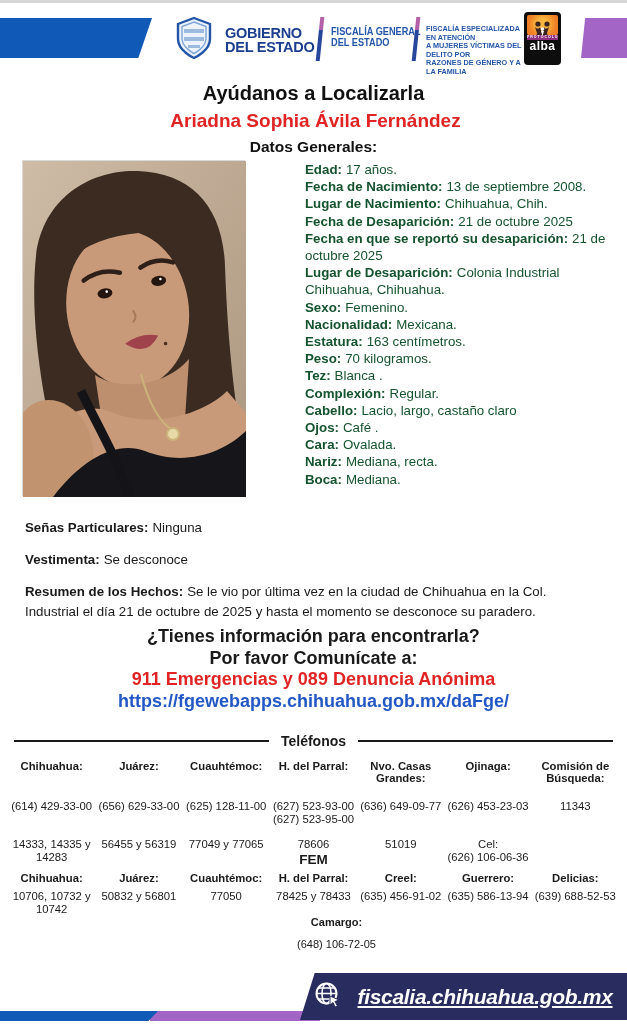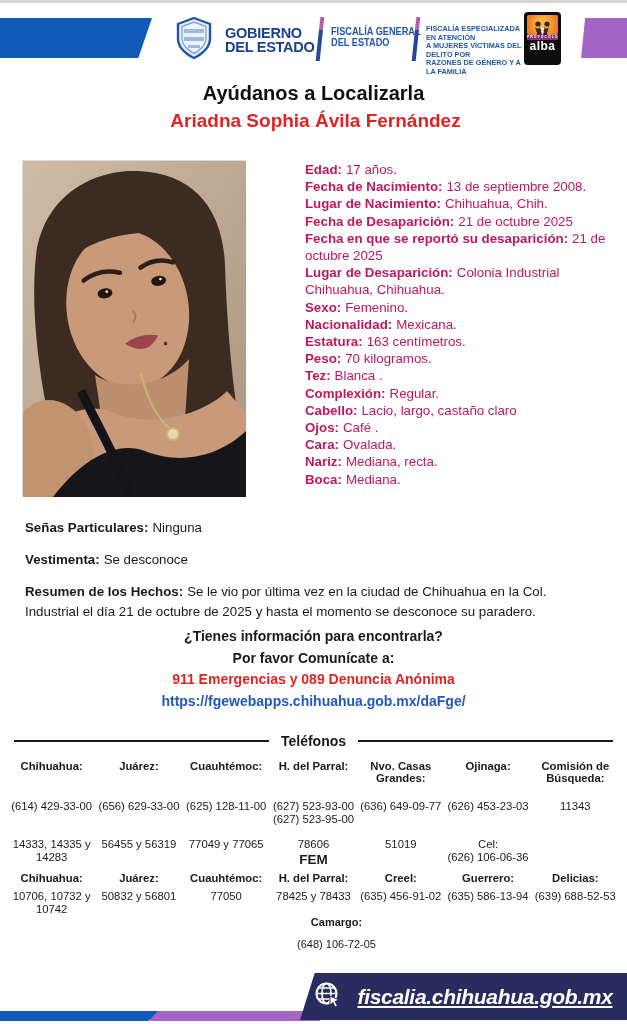--- a/index.html
+++ b/index.html
@@ -38,28 +38,28 @@
   .title2 { position:absolute; top:110px; left:4px; right:0; text-align:center;
     font-size:19px; font-weight:bold; color:#e02424; }
   .title3 { position:absolute; top:138px; left:0; right:0; text-align:center;
     font-size:15.5px; font-weight:bold; color:#111111; }
   
   .photo { position:absolute; left:22px; top:160px; width:223px; height:336px;
     border:1px solid #d9d9d9; background:#c2ad96; }
   .photo svg { display:block; }
   
   .datos { position:absolute; left:305px; top:161px; width:320px;
-    font-size:13.3px; line-height:17.2px; color:#be185d; }
+    font-size:13.3px; line-height:17.2px; color:#14532d; }
   .lbl { font-weight:bold; margin-right:4px; }
   
   .para { position:absolute; left:25px; width:578px; font-size:13.3px; line-height:20px; }
   .p-senas { top:518px; } .p-vest { top:550px; } .p-resumen { top:582px; }
   
   .contact { position:absolute; top:626px; left:0; right:0; text-align:center;
-    font-size:14px; font-weight:bold; line-height:21.5px; }
+    font-size:18px; font-weight:bold; line-height:21.5px; }
   .c-red { color:#e02424; }
   .c-link { color:#2257c5; text-decoration:none; }
   
   .tel-head { position:absolute; top:733px; left:14px; right:14px; display:flex; align-items:center; gap:12px; }
   .tel-head .rule { flex:1; height:2px; background:#1a1a1a; }
   .tel-title { font-size:14px; font-weight:bold; }
   .grid7 { position:absolute; left:10px; right:10px; display:grid;
     grid-template-columns:repeat(7,1fr); column-gap:4px; text-align:center; font-size:11.3px; }
   .tgrid { top:760px; row-gap:0; }
   .th { font-weight:bold; min-height:38px; }
@@ -128,20 +128,21 @@
         <circle cx="15.5" cy="14" r="1.8" fill="#ffffff"></circle>
         <path d="M14 16 L15.5 21 L17 16 Z" fill="#ffffff"></path>
       </svg>
     </div>
     <div class="alba-strip">PROTOCOLO</div>
     <div class="alba-name">alba</div>
   </div>
 
   <div class="title1">Ayúdanos a Localizarla</div>
   <div class="title2">Ariadna Sophia Ávila Fernández</div>
+  <div class="title3">Datos Generales:</div>
 
   <div class="photo">
     <svg width="223" height="336" viewBox="0 0 223 336">
       <defs>
         <linearGradient id="bg" x1="0" y1="0" x2="1" y2="1">
           <stop offset="0" stop-color="#cfbca6"></stop>
             <stop offset="1" stop-color="#ab967f"></stop>
         </linearGradient>
       </defs>
       <rect width="223" height="336" fill="url(#bg)"></rect>

